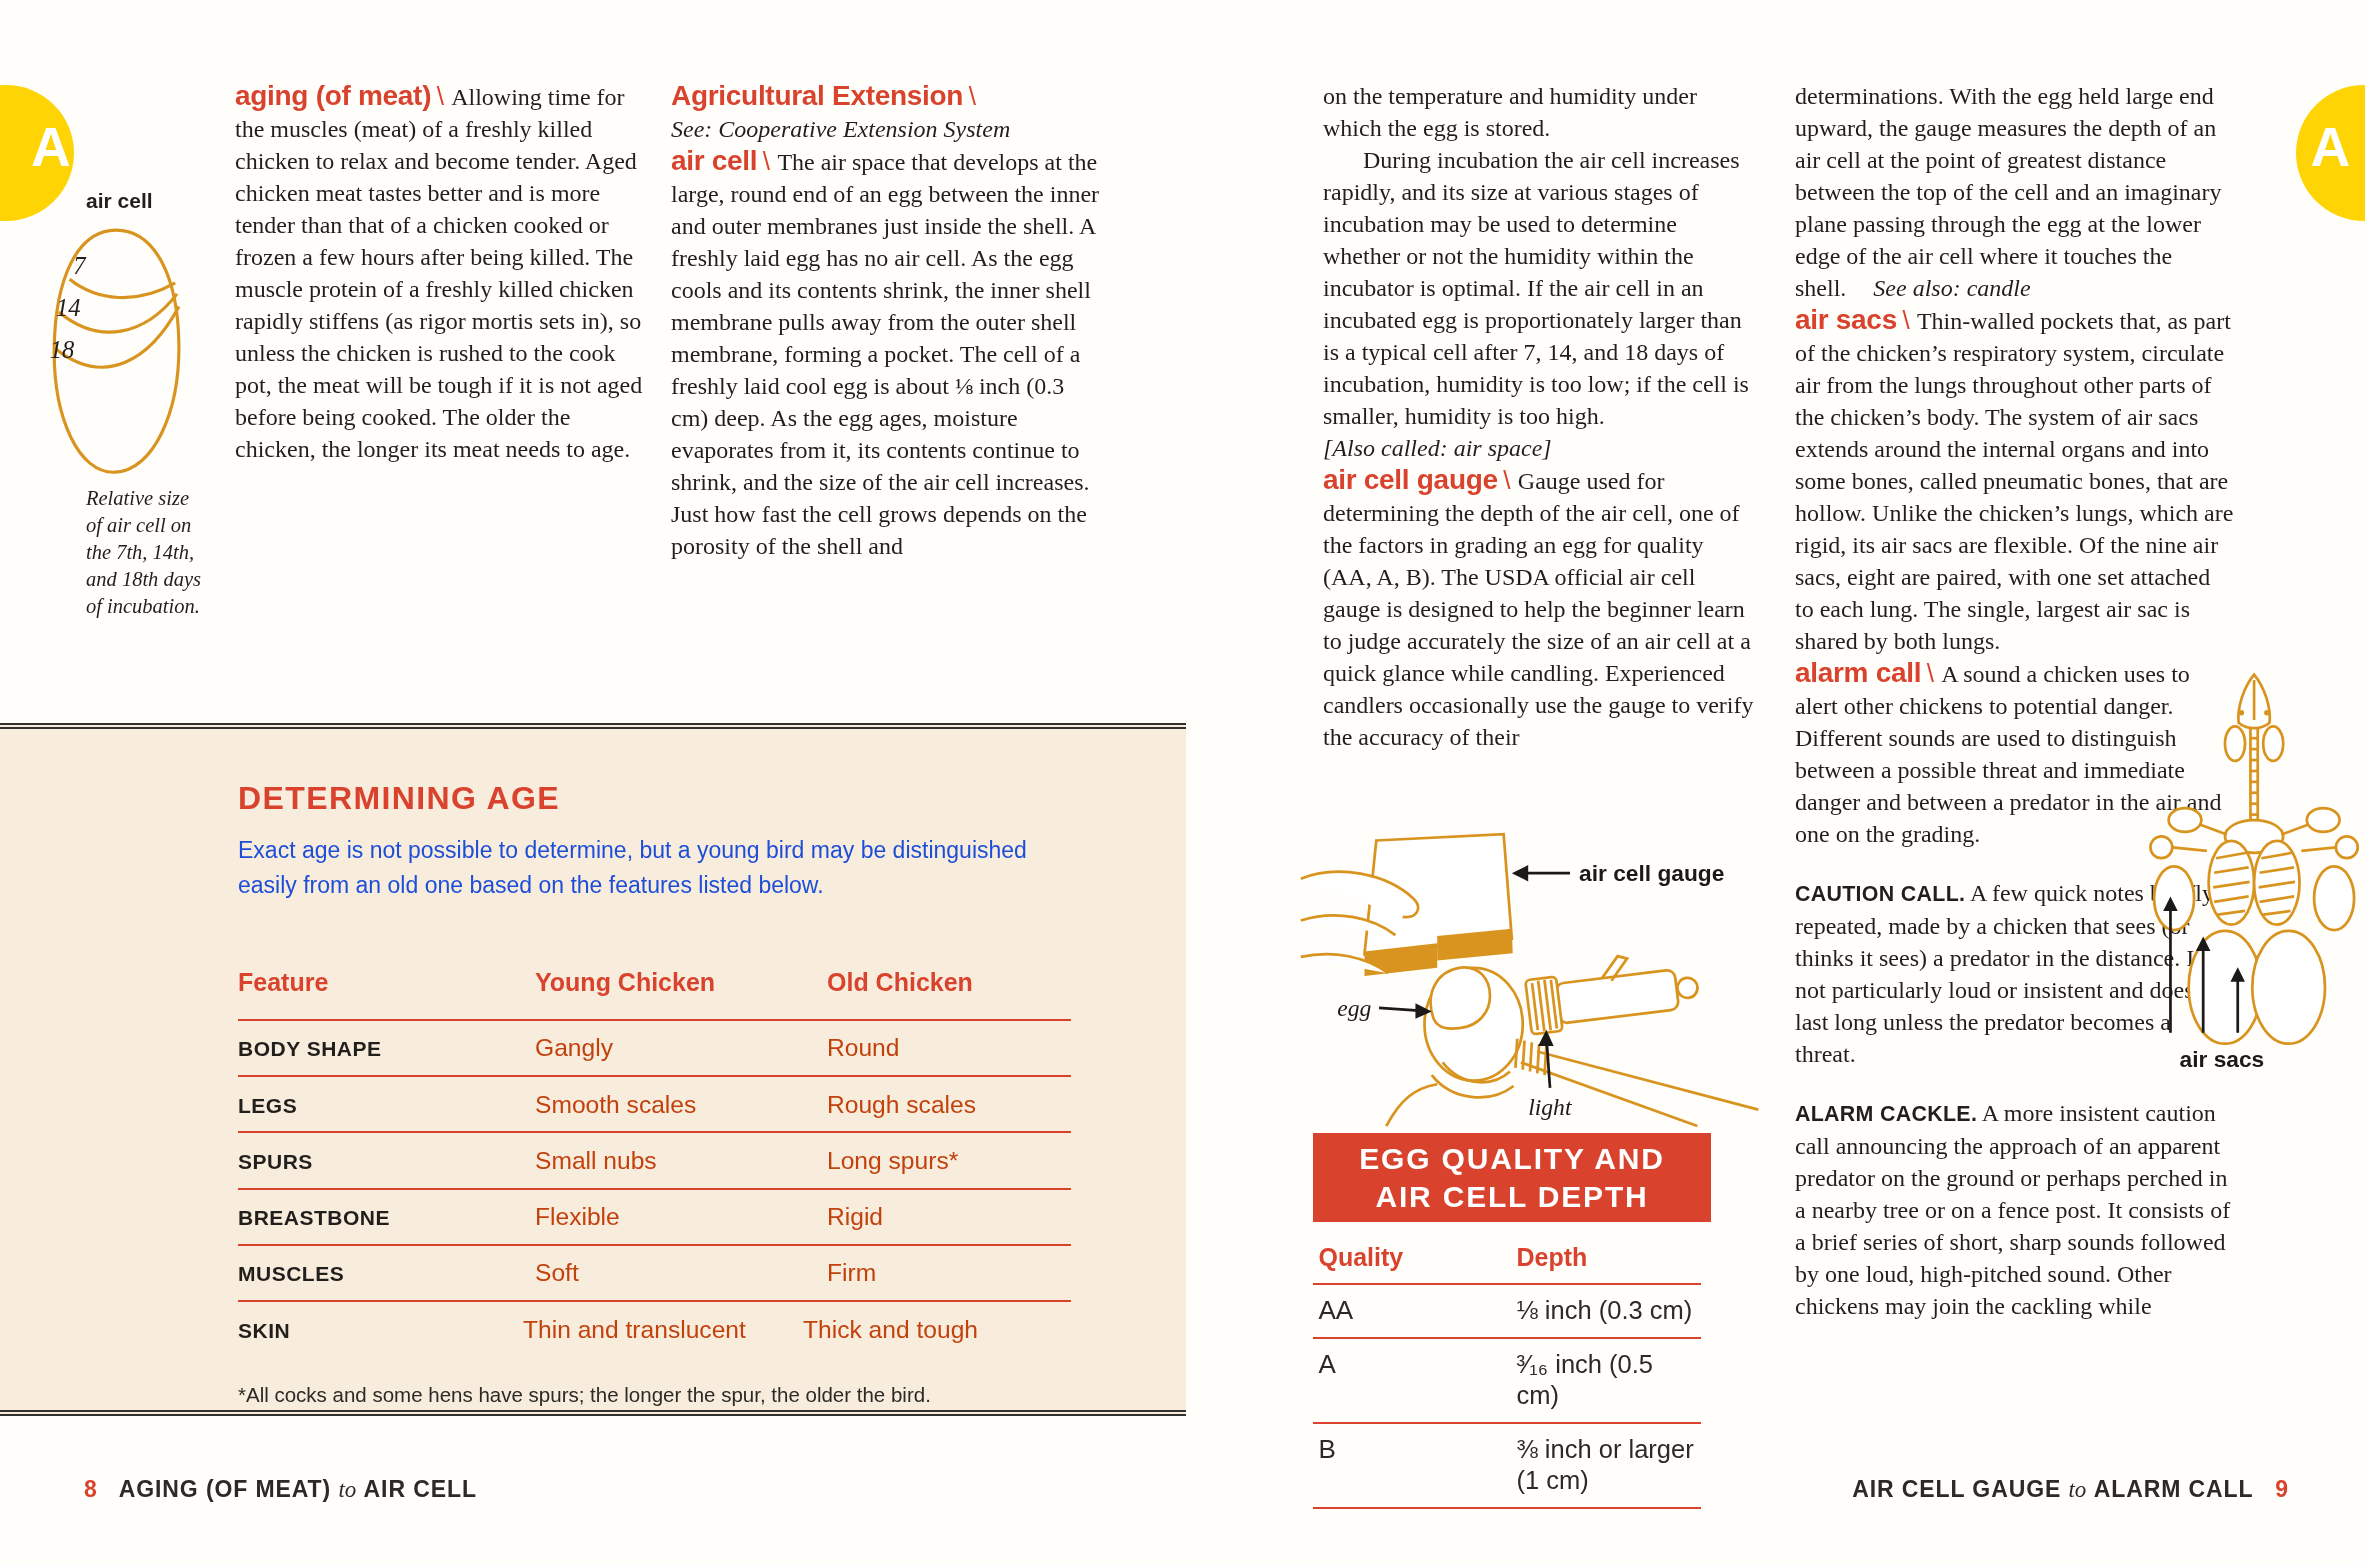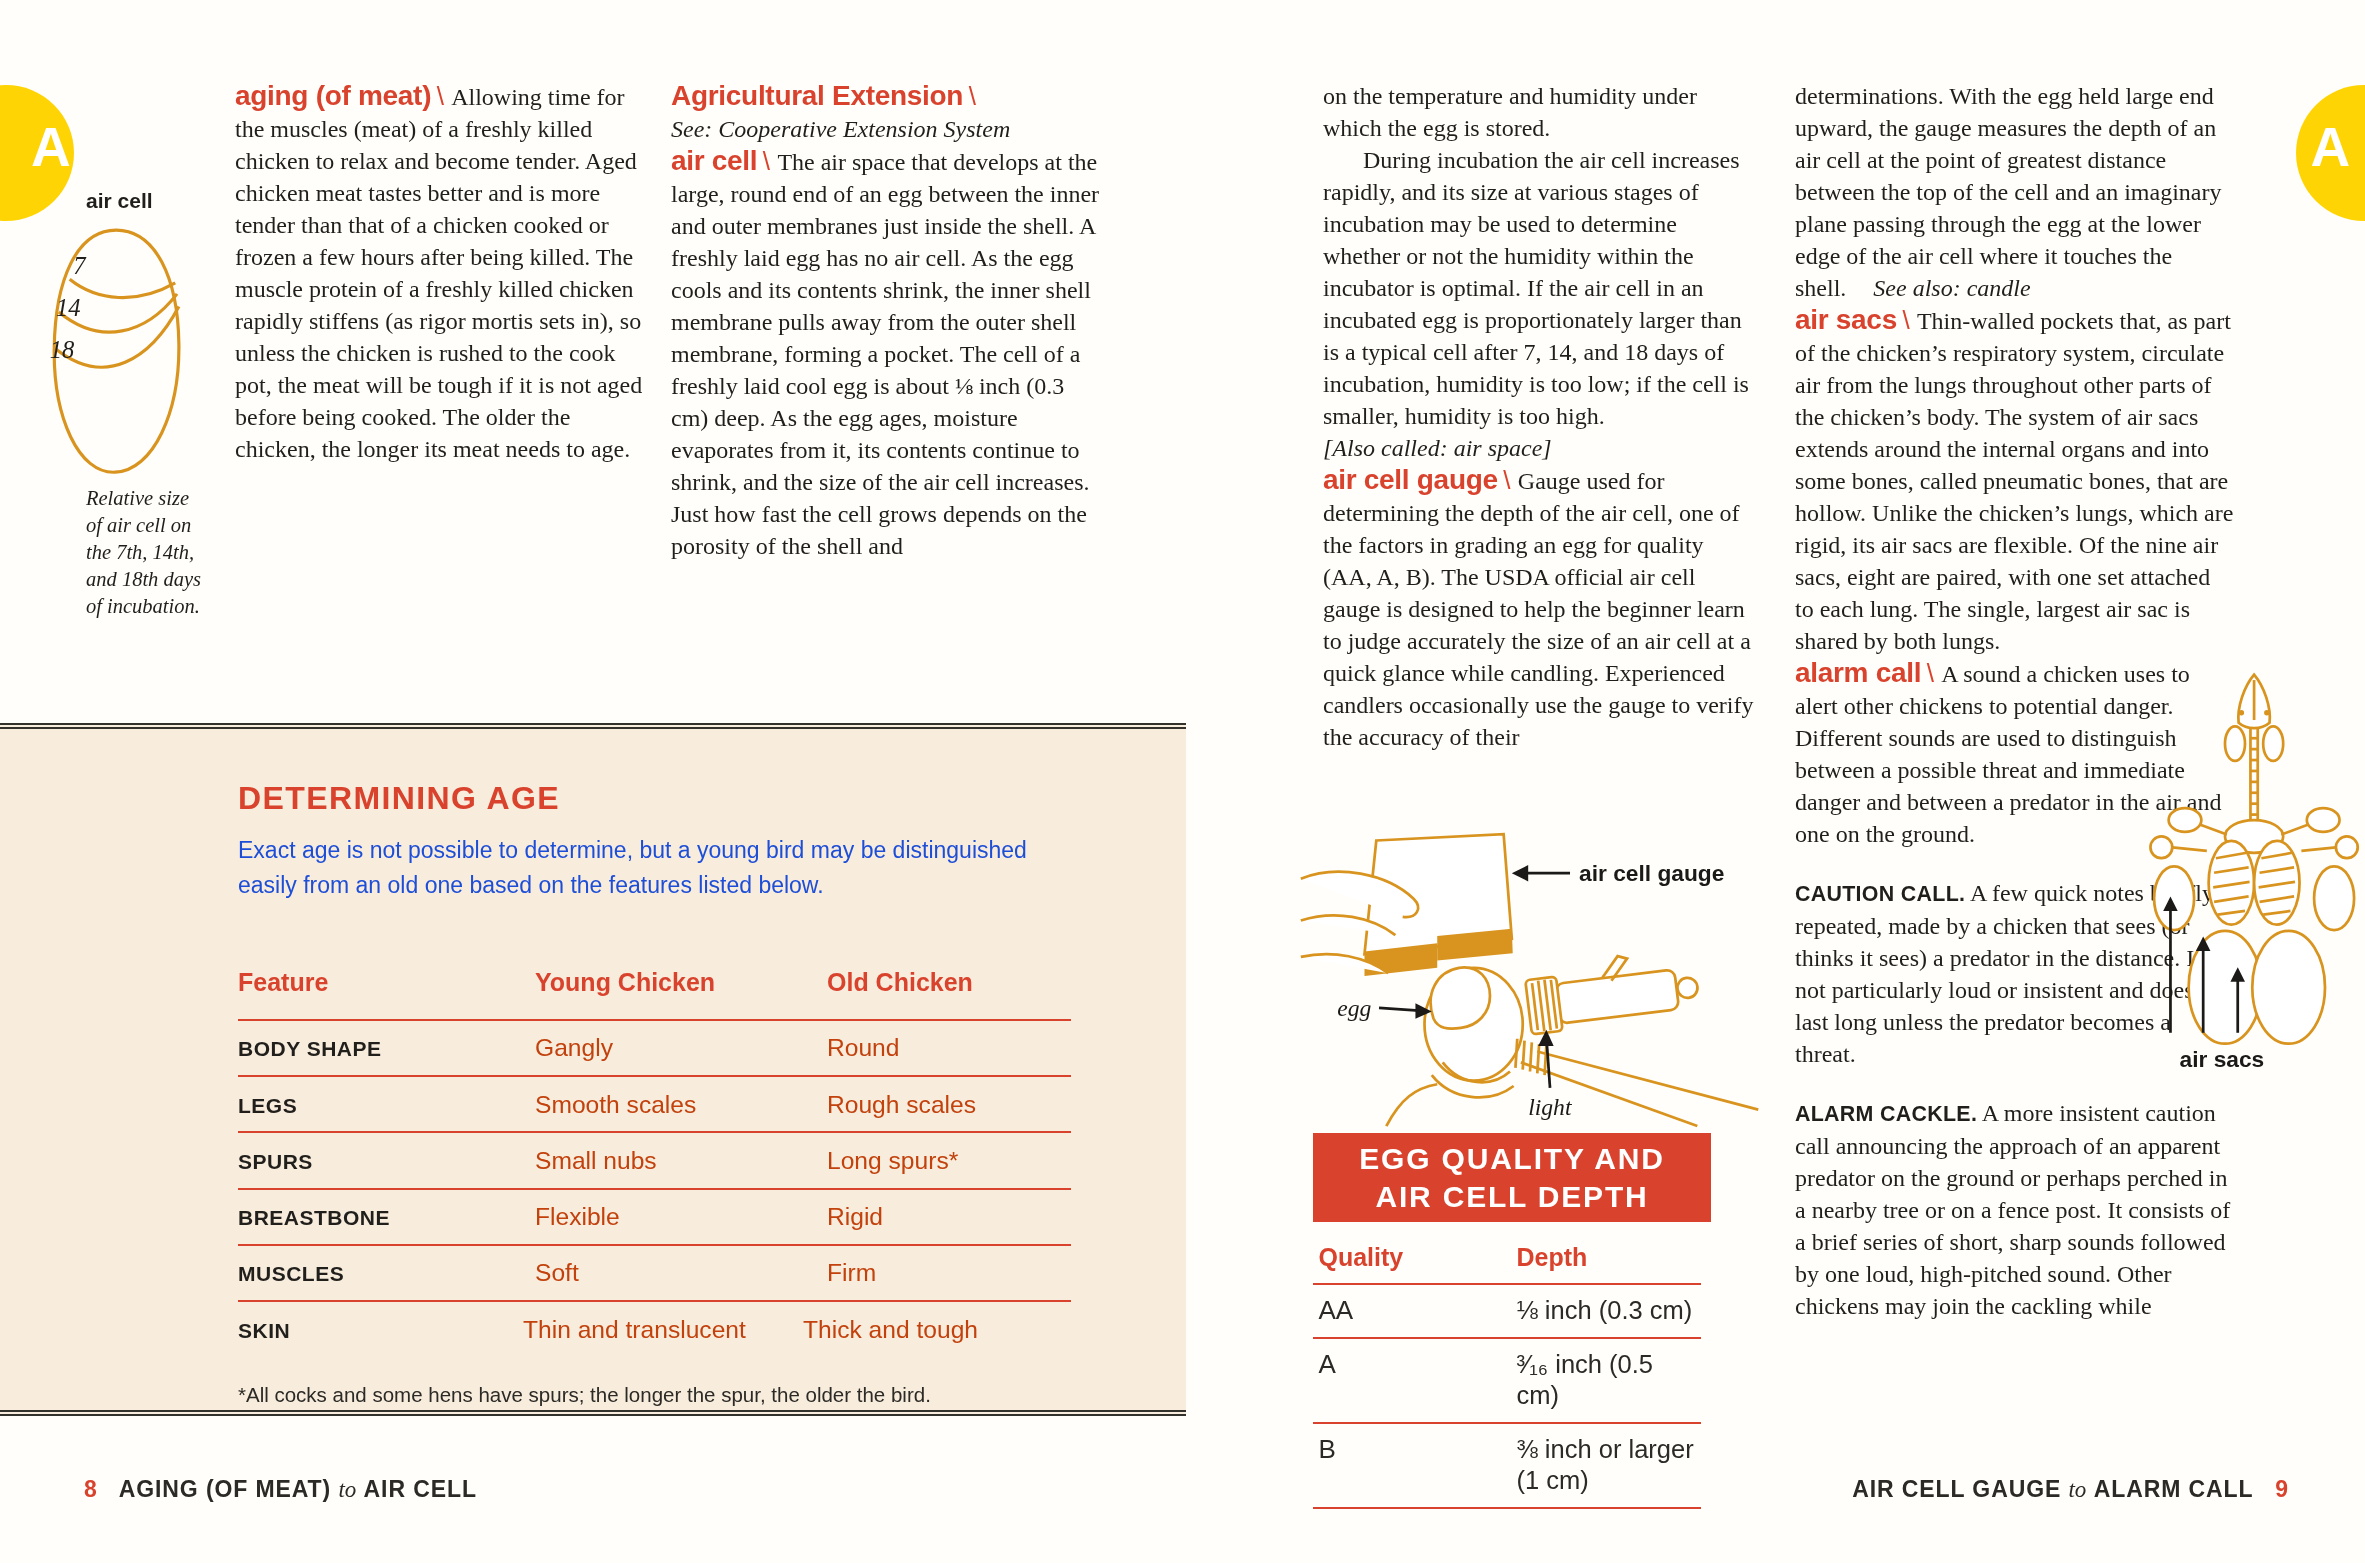--- a/index.html
+++ b/index.html
@@ -259,21 +259,21 @@
     </div>
     <div class="eq-row">
       <div class="q">B</div>
       <div class="d">⅜ inch or larger (1 cm)</div>
     </div>
   </div>
 
   <div class="col" style="left:1795px;top:80px;width:439px;">
     <p><span>determinations. With the egg held large end upward, the gauge measures the depth of an air cell at the point of greatest distance between the top of the cell and an imaginary plane passing through the egg at the lower edge of the air cell where it touches the shell.</span><span class="seealso">See also: candle</span></p>
     <p class="entry"><span class="term">air sacs</span><span class="sep">\</span><span>Thin-walled pockets that, as part of the chicken’s respiratory system, circulate air from the lungs throughout other parts of the chicken’s body. The system of air sacs extends around the internal organs and into some bones, called pneumatic bones, that are hollow. Unlike the chicken’s lungs, which are rigid, its air sacs are flexible. Of the nine air sacs, eight are paired, with one set attached to each lung. The single, largest air sac is shared by both lungs.</span></p>
-    <p class="entry"><span class="term">alarm call</span><span class="sep">\</span><span>A sound a chicken uses to alert other chickens to potential danger. Different sounds are used to distinguish between a possible threat and immediate danger and between a predator in the air and one on the ground.</span></p>
+    <p class="entry"><span class="term">alarm call</span><span class="sep">\</span><span>A sound a chicken uses to alert other chickens to potential danger. Different sounds are used to distinguish between a possible threat and immediate danger and between a predator in the air and one on the grading.</span></p>
     <p class="entry" style="margin-top:27px;"><span class="lead">CAUTION CALL.</span> <span>A few quick notes briefly repeated, made by a chicken that sees (or thinks it sees) a predator in the distance. It is not particularly loud or insistent and doesn’t last long unless the predator becomes a threat.</span></p>
     <p class="entry" style="margin-top:27px;"><span class="lead">ALARM CACKLE.</span> <span>A more insistent caution call announcing the approach of an apparent predator on the ground or perhaps perched in a nearby tree or on a fence post. It consists of a brief series of short, sharp sounds followed by one loud, high-pitched sound. Other chickens may join the cackling while</span></p>
   </div>
 
   <svg class="art" style="left:2145px;top:667px;" width="220" height="417" viewBox="0 0 242 458">
     <g fill="#fff" stroke="#d8941f" stroke-width="3">
 
       <path d="M120,8 C131,21 139,44 137,61 C128,69 112,69 103,61 C101,44 109,21 120,8 Z"></path>
       <line x1="120" y1="14" x2="120" y2="58" fill="none"></line>
       <circle cx="106" cy="50" r="3" fill="#d8941f" stroke="none"></circle>

